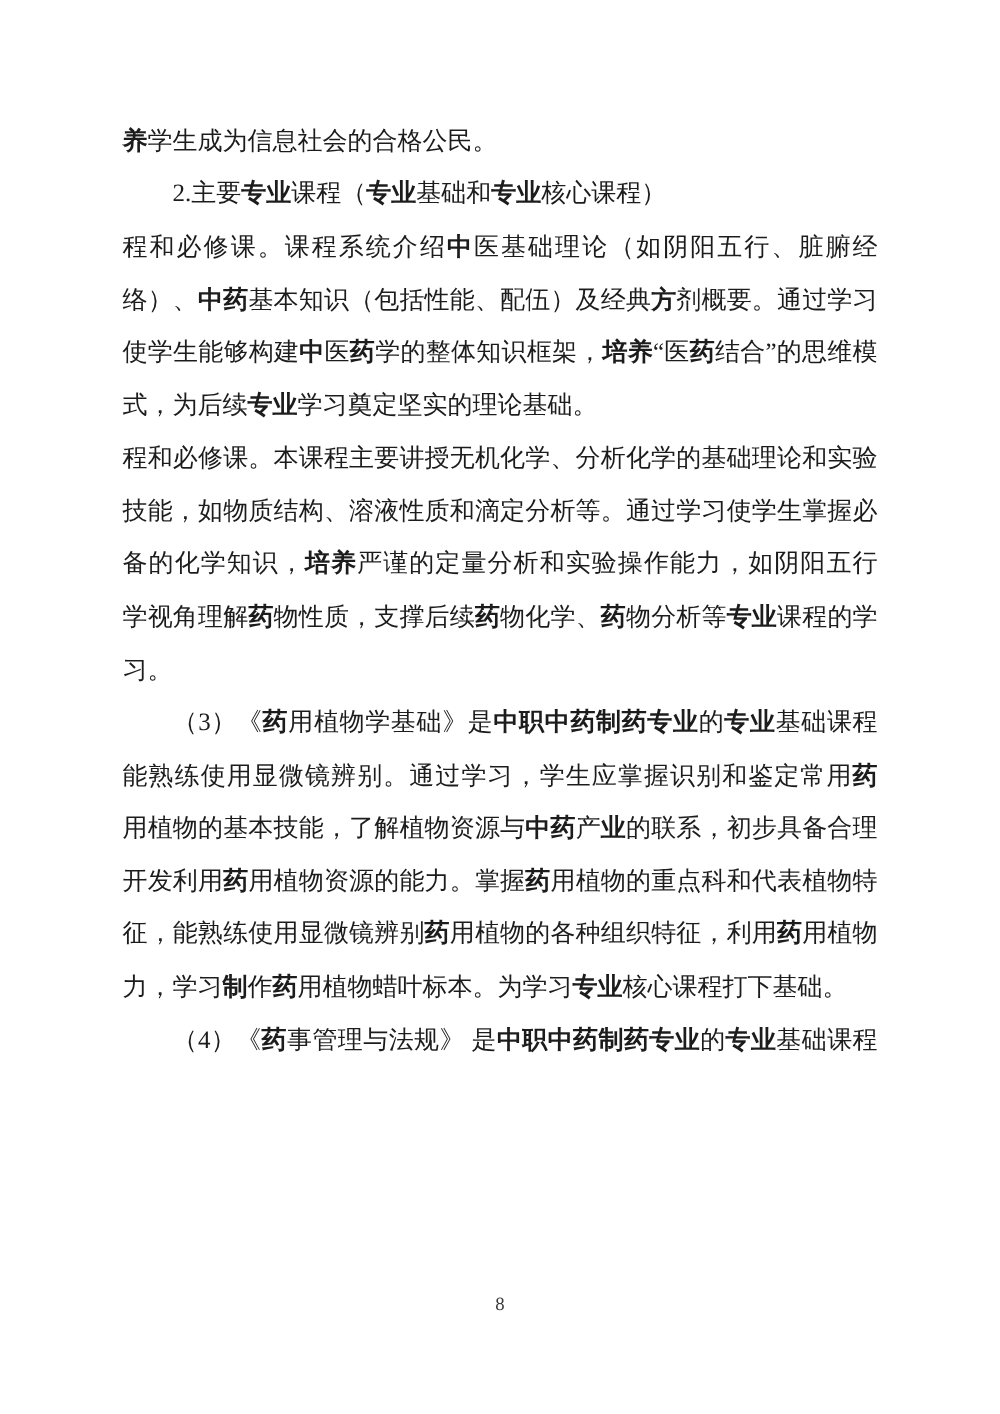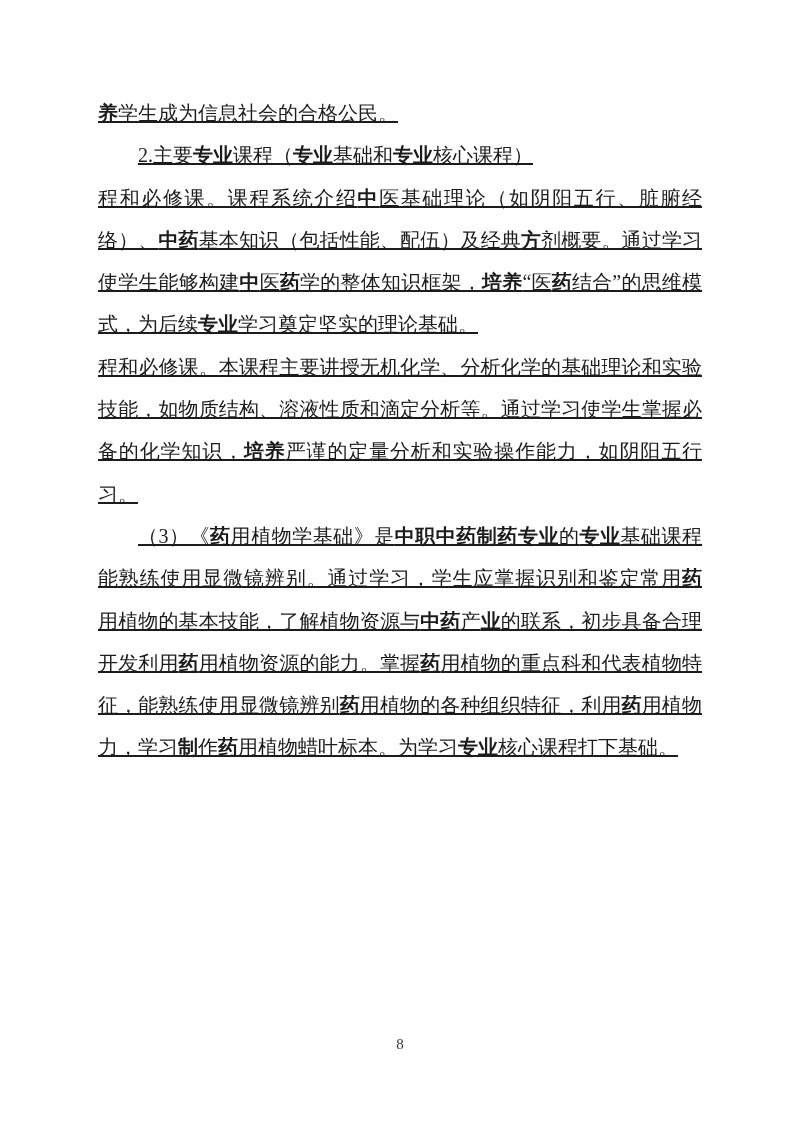--- a/index.html
+++ b/index.html
@@ -19,21 +19,20 @@
     left: 98px; top: 92px;
     width: 604px;
     color: #1c1c1c;
     font-size: 20px;
   }
   .text-line {
     height: 42.3px;
     line-height: 42.3px;
     white-space: nowrap;
     text-align: left;
-    text-decoration: underline;
   }
   .text-line.j {
     white-space: normal;
     text-align: justify;
     text-align-last: justify;
     text-justify: inter-character;
   }
   .text-line.indent { padding-left: 40px; }
   .text-line b { font-weight: bold; }
   .footer {
@@ -52,22 +51,24 @@
   <div class="doc-body">
       <div class="text-line"><b>养</b><span>学生成为信息社会的合格公民。</span></div>
       <div class="text-line indent"><span>2.主要</span><b>专业</b><span>课程（</span><b>专业</b><span>基础和</span><b>专业</b><span>核心课程）</span></div>
       <div class="text-line j"><span>程和必修课。课程系统介绍</span><b>中</b><span>医基础理论（如阴阳五行、脏腑经</span></div>
       <div class="text-line j"><span>络）、</span><b>中药</b><span>基本知识（包括性能、配伍）及经典</span><b>方</b><span>剂概要。通过学习</span></div>
       <div class="text-line j"><span>使学生能够构建</span><b>中</b><span>医</span><b>药</b><span>学的整体知识框架，</span><b>培养</b><span>“医</span><b>药</b><span>结合”的思维模</span></div>
       <div class="text-line"><span>式，为后续</span><b>专业</b><span>学习奠定坚实的理论基础。</span></div>
       <div class="text-line j"><span>程和必修课。本课程主要讲授无机化学、分析化学的基础理论和实验</span></div>
       <div class="text-line j"><span>技能，如物质结构、溶液性质和滴定分析等。通过学习使学生掌握必</span></div>
       <div class="text-line j"><span>备的化学知识，</span><b>培养</b><span>严谨的定量分析和实验操作能力，如阴阳五行</span></div>
+      <div class="text-line j"><span>学视角理解</span><b>药</b><span>物性质，支撑后续</span><b>药</b><span>物化学、</span><b>药</b><span>物分析等</span><b>专业</b><span>课程的学</span></div>
       <div class="text-line"><span>习。</span></div>
       <div class="text-line j indent"><span>（3）《</span><b>药</b><span>用植物学基础》是</span><b>中职中药制药专业</b><span>的</span><b>专业</b><span>基础课程</span></div>
       <div class="text-line j"><span>能熟练使用显微镜辨别。通过学习，学生应掌握识别和鉴定常用</span><b>药</b></div>
       <div class="text-line j"><span>用植物的基本技能，了解植物资源与</span><b>中药</b><span>产</span><b>业</b><span>的联系，初步具备合理</span></div>
       <div class="text-line j"><span>开发利用</span><b>药</b><span>用植物资源的能力。掌握</span><b>药</b><span>用植物的重点科和代表植物特</span></div>
       <div class="text-line j"><span>征，能熟练使用显微镜辨别</span><b>药</b><span>用植物的各种组织特征，利用</span><b>药</b><span>用植物</span></div>
       <div class="text-line"><span>力，学习</span><b>制</b><span>作</span><b>药</b><span>用植物蜡叶标本。为学习</span><b>专业</b><span>核心课程打下基础。</span></div>
+      <div class="text-line j indent"><span>（4）《</span><b>药</b><span>事管理与法规》 是</span><b>中职中药制药专业</b><span>的</span><b>专业</b><span>基础课程</span></div>
     </div>
   <div class="footer">8</div>
 </div>
 
 </body></html>

